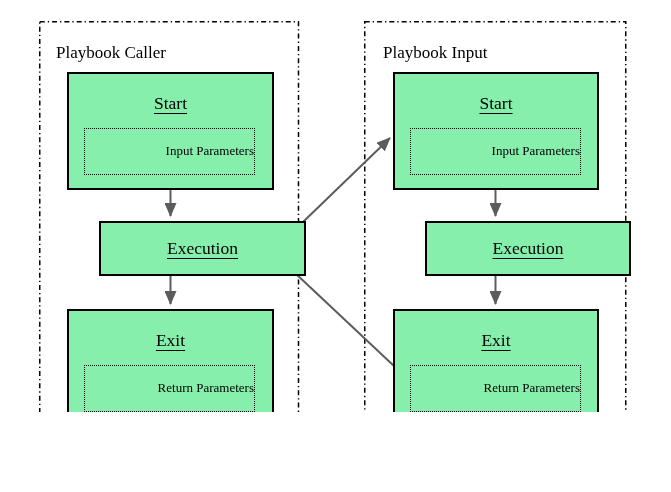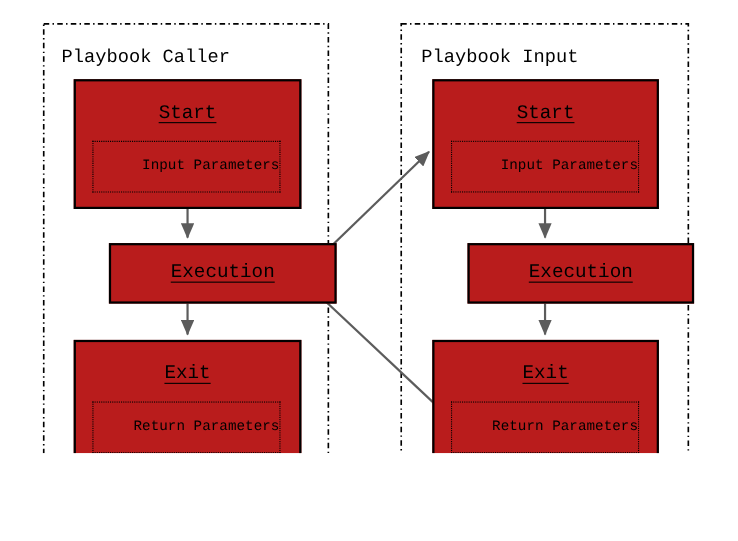--- a/index.html
+++ b/index.html
@@ -1,30 +1,30 @@
 <!DOCTYPE html>
 <html style="--background: #ffffff; --container-border: #000000; --node-border: #000000; --arrow: #5c5c5c; --text: #000000;"><head>
 <meta charset="utf-8">
 <style>
   html,body{margin:0;padding:0;background:#fff;}
   .canvas{
     position:relative;width:671px;height:412px;overflow:hidden;
     background:var(--background,#ffffff);
-    font-family:Liberation Mono, monospace;
+    font-family:Liberation Serif, serif;
     color:var(--text,#000000);
   }
   .overlay{position:absolute;left:0;top:0;width:671px;height:492px;}
   .container-border{fill:none;stroke:var(--container-border,#000);stroke-width:1.5;}
   .flow-arrow{stroke:var(--arrow,#5c5c5c);stroke-width:2;fill:none;}
   #arrowhead path{fill:var(--arrow,#5c5c5c);}
   .pb-title{
     position:absolute;font-size:17px;line-height:1.1;white-space:nowrap;
   }
   .node{
-    position:absolute;box-sizing:border-box;background:#b91c1c;
+    position:absolute;box-sizing:border-box;background:#86efac;
     border:2px solid var(--node-border,#000);
   }
   .node-heading{
     margin-top:19px;text-align:center;font-size:17.5px;line-height:1.15;
     text-decoration:underline;text-underline-offset:4px;
   }
   .node--center{display:flex;align-items:center;justify-content:center;margin-left:32px;}
   .node--center .node-heading{margin-top:0;}
   .param{
     position:absolute;left:15px;top:54px;width:171px;height:47px;

